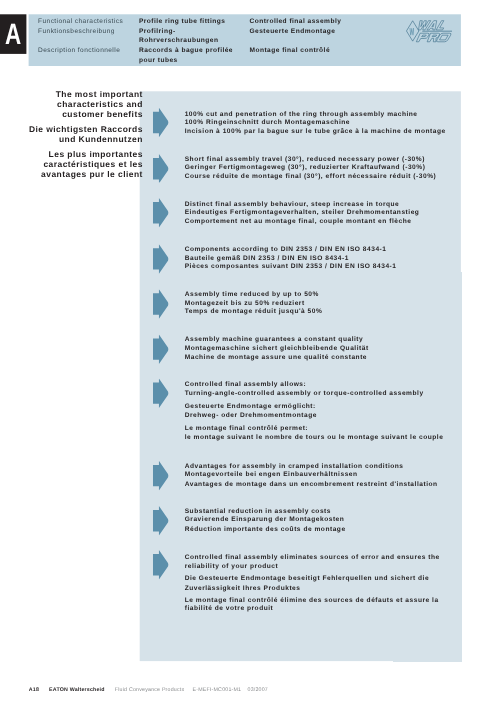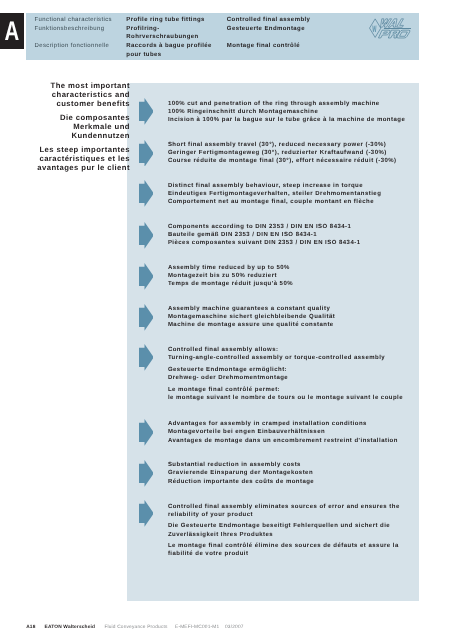--- a/index.html
+++ b/index.html
@@ -101,22 +101,22 @@
         <path d="M94 122 L157 122 Q174 122 171 138 L168 152 Q165 163 153 166 L163 200 L142 200 L135 168 L120 168 L113 200 L92 200 Z M121 139 L117 152 L145 152 L150 139 Z"></path>
         <path d="M196 122 L250 122 Q267 122 263 140 L254 183 Q250 200 233 200 L179 200 Q162 200 166 183 L174 140 Q178 122 196 122 Z M194 140 L187 183 L235 183 L243 140 Z"></path>
       </g>
     </svg>
   </div>
 
   <div class="panel"></div>
 
   <div class="left">
     <p>The most important characteristics and customer benefits</p>
-    <p>Die composantes Merkmale und Kundennutzen</p>
-    <p>Les steep importantes caractéristiques et les avantages pur le client</p>
+    <p>Die wichtigsten Raccords und Kundennutzen</p>
+    <p>Les plus importantes caractéristiques et les avantages pur le client</p>
   </div>
 
   <div class="bullets">
       <div class="bullet">
         <div class="arrow" style="top: 98.25px;"><svg viewBox="0 0 148 268" width="14.8" height="26.8">
             <path d="M0 37 L55 37 L55 0 L148 134 L55 268 L55 231 L0 231 Z" fill="#5b8fab"></path>
           </svg></div>
         <div class="btext" style="top: 99.55px;">
           <div class="g">
             <div>100% cut and penetration of the ring through assembly machine</div>

